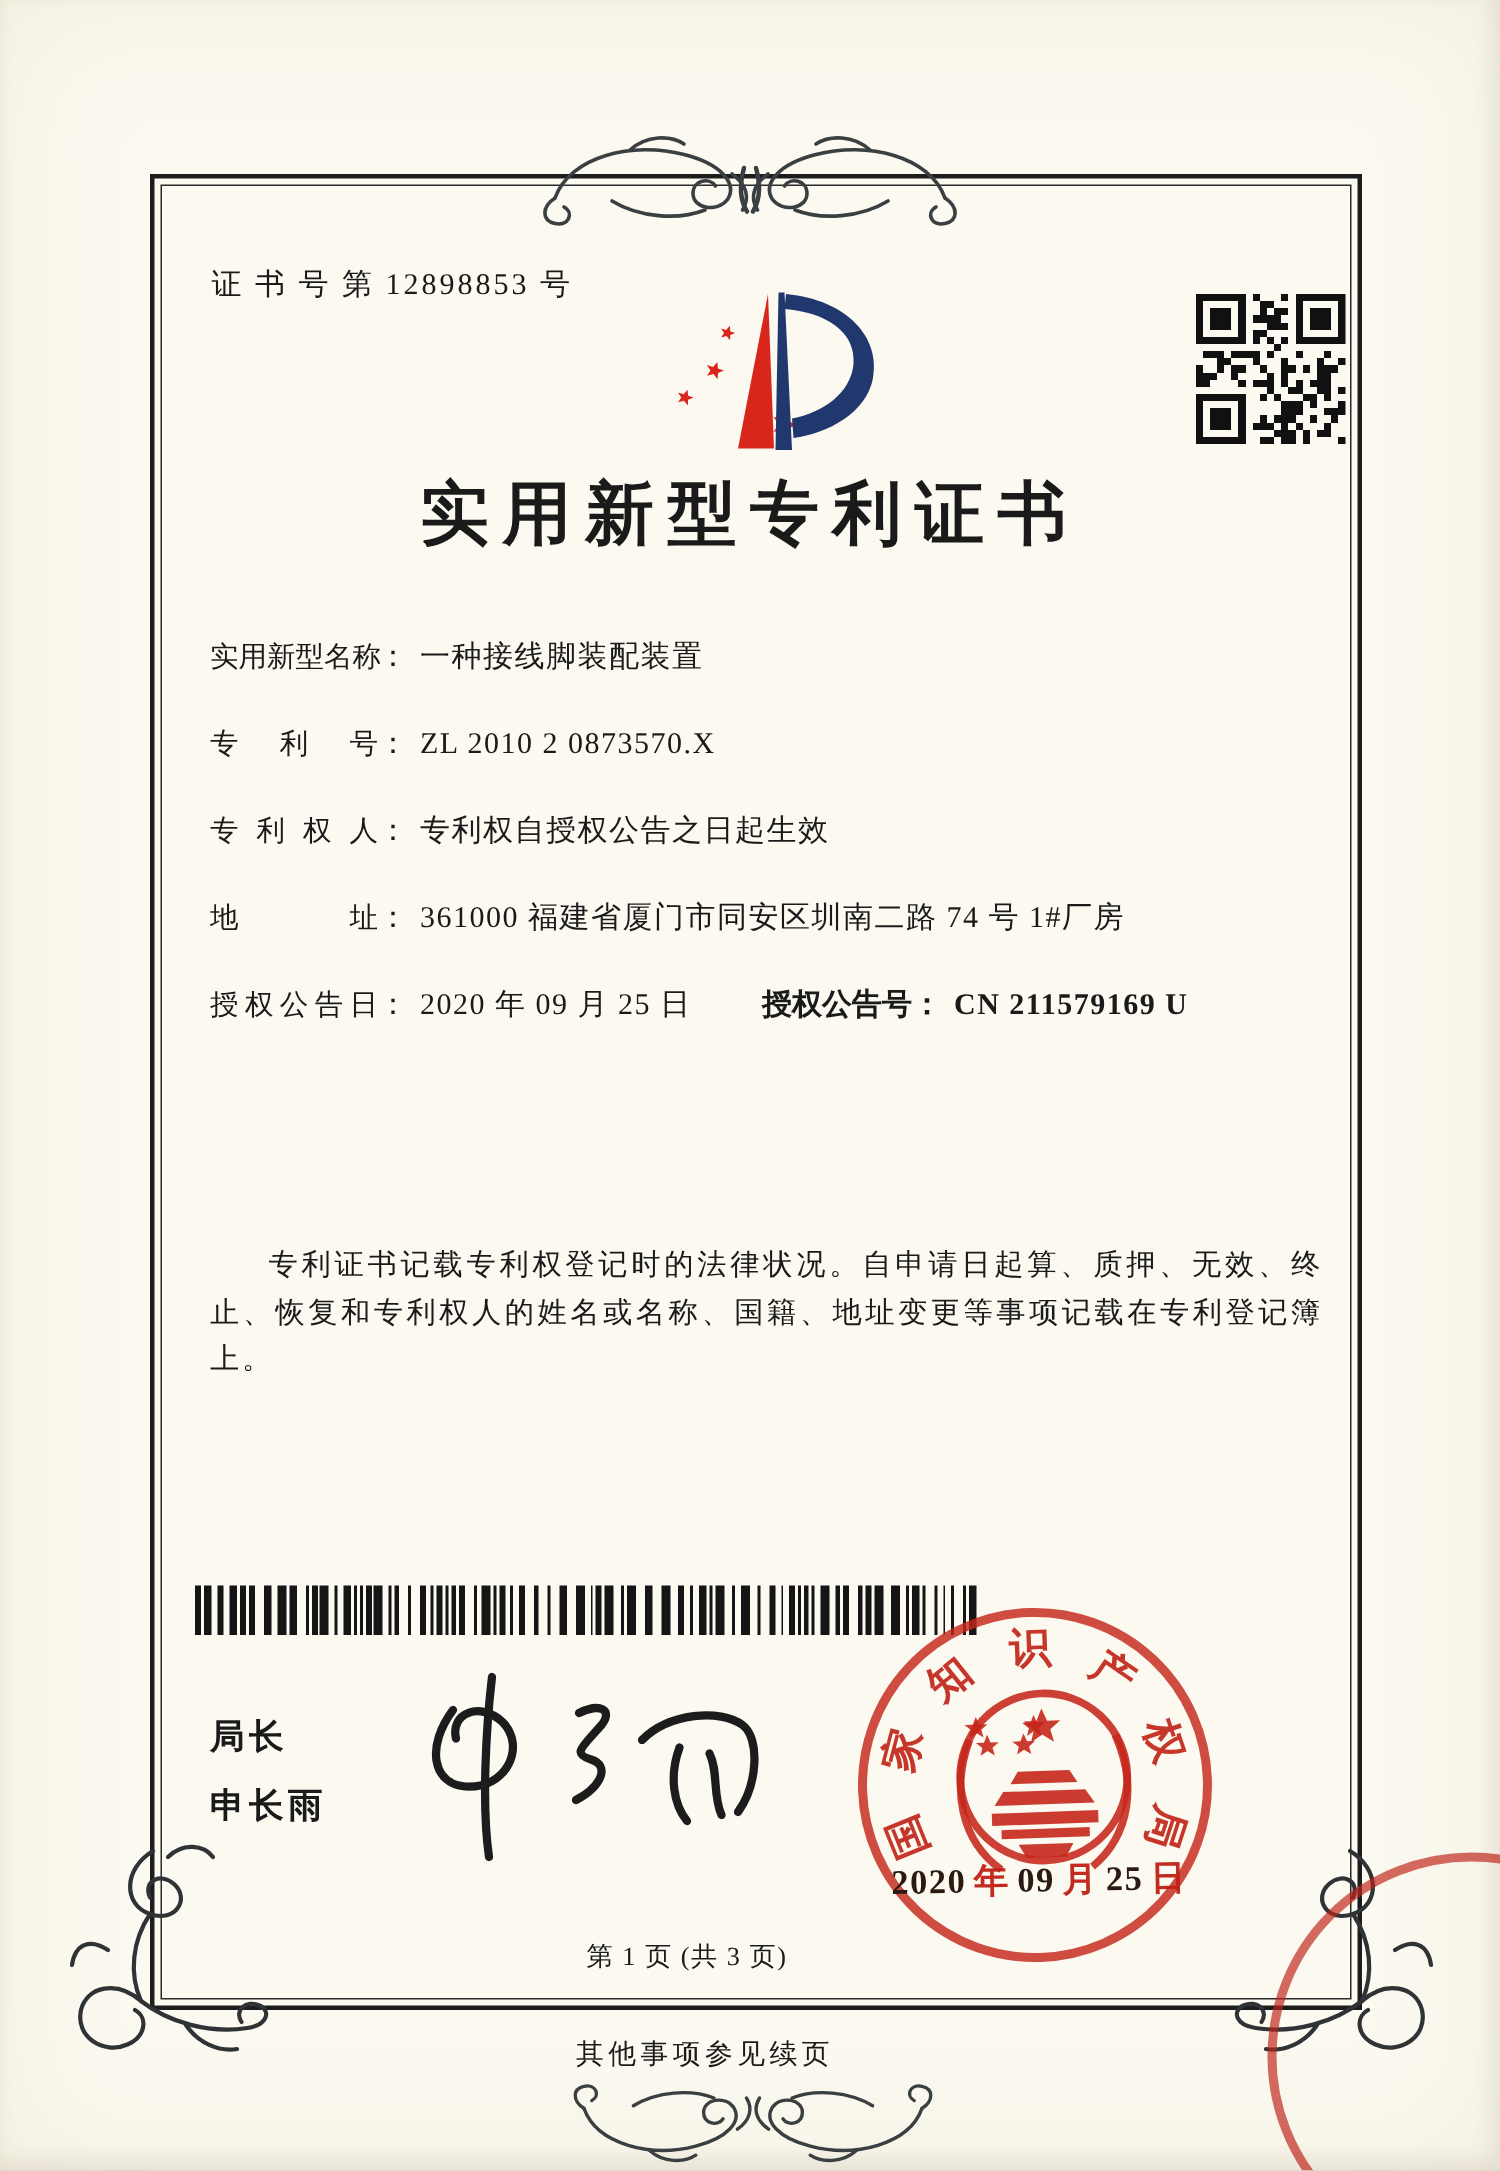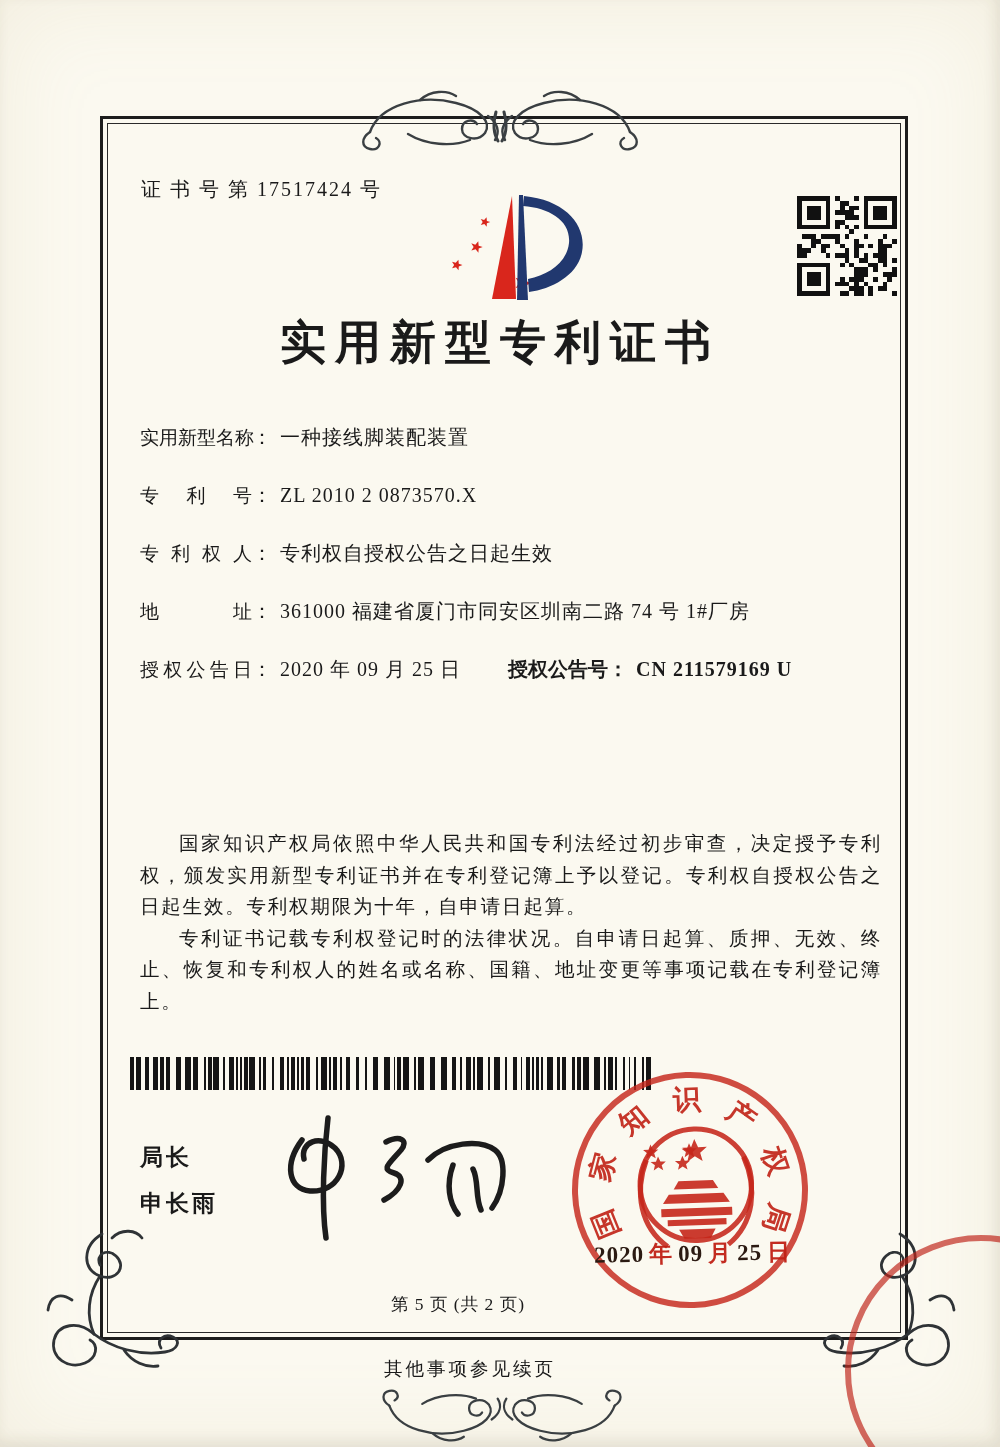--- a/index.html
+++ b/index.html
@@ -93,21 +93,21 @@
     <g fill="none" stroke="#2f3336" stroke-width="2.8" stroke-linecap="round" transform="translate(170,0) scale(-1,1)">
       <path d="M60,6 C40,18 40,42 58,48 C75,54 85,38 74,28 C65,20 53,26 58,37"></path>
       <path d="M58,48 C46,66 44,88 52,106"></path>
       <path d="M52,106 C36,92 16,96 12,112 C8,130 27,142 43,135 C55,130 57,117 48,112"></path>
       <path d="M52,106 C70,120 97,128 123,124 C136,122 139,113 131,109 C122,105 114,112 119,120"></path>
       <path d="M30,72 C18,64 8,68 6,82"></path>
       <path d="M82,122 C90,134 104,140 116,138"></path>
     </g>
   </svg>
 
-  <div class="certno">证 书 号 第 17517424 号</div>
+  <div class="certno">证 书 号 第 12898853 号</div>
 
   <div class="logo">
     <svg width="165" height="128" viewBox="0 0 165 128">
       <g fill="#d9261c">
         <path id="star" d="M0,-10 L2.9,-3.2 L10,-3.2 L4.4,1.4 L6.2,8.2 L0,4.1 L-6.2,8.2 L-4.4,1.4 L-10,-3.2 L-2.9,-3.2 Z" transform="translate(57,40) scale(0.5) rotate(18)"></path>
         <use href="#star" transform="translate(-20,17) scale(1.2)"></use>
         <use href="#star" transform="translate(-2,33) scale(1.7)"></use>
         <use href="#star" transform="translate(-34,39) scale(1.1)"></use>
         <use href="#star" transform="translate(-10,60) scale(2.1)"></use>
         <path d="M84,14 L88,117 L64,117 Z"></path>
@@ -262,21 +262,20 @@
     </div>
     <div class="frow" style="position:relative">
       <span class="lab">授权公告日</span><span class="colon">：</span><span class="val">2020 年 09 月 25 日</span>
       <span class="grant2">
         <span>授权公告号</span><span class="colon">：</span><span class="val">CN 211579169 U</span>
       </span>
     </div>
   </div>
 
   <div class="paras">
-    <p>国家知识产权局依照中华人民共和国专利法经过初步审查，决定授予专利权，颁发实用新型专利证书并在专利登记簿上予以登记。专利权自授权公告之日起生效。专利权期限为十年，自申请日起算。</p>
     <p>专利证书记载专利权登记时的法律状况。自申请日起算、质押、无效、终止、恢复和专利权人的姓名或名称、国籍、地址变更等事项记载在专利登记簿上。</p>
   </div>
 
   <div class="barcode" id="barcode">
       <i style="width:3.8px;background:#151515"></i>
       <i style="width:1.9px;background:transparent"></i>
       <i style="width:5.699999999999999px;background:#151515"></i>
       <i style="width:3.8px;background:transparent"></i>
       <i style="width:3.8px;background:#151515"></i>
       <i style="width:3.8px;background:transparent"></i>
@@ -469,16 +468,16 @@
         <path d="M46,110 H82 L77,119 H51 Z"></path>
       </g>
     </svg>
     <div class="sealdate">
       <span class="sd">2020</span><span class="su">年</span><span class="sd">09</span><span class="su">月</span><span class="sd">25</span><span class="su">日</span>
     </div>
   </div>
 
   <div class="stamp-arc"></div>
 
-  <div class="pageline">第 5 页 (共 2 页)</div>
+  <div class="pageline">第 1 页 (共 3 页)</div>
   <div class="note">其他事项参见续页</div>
 
 </div>
 
 </body></html>

